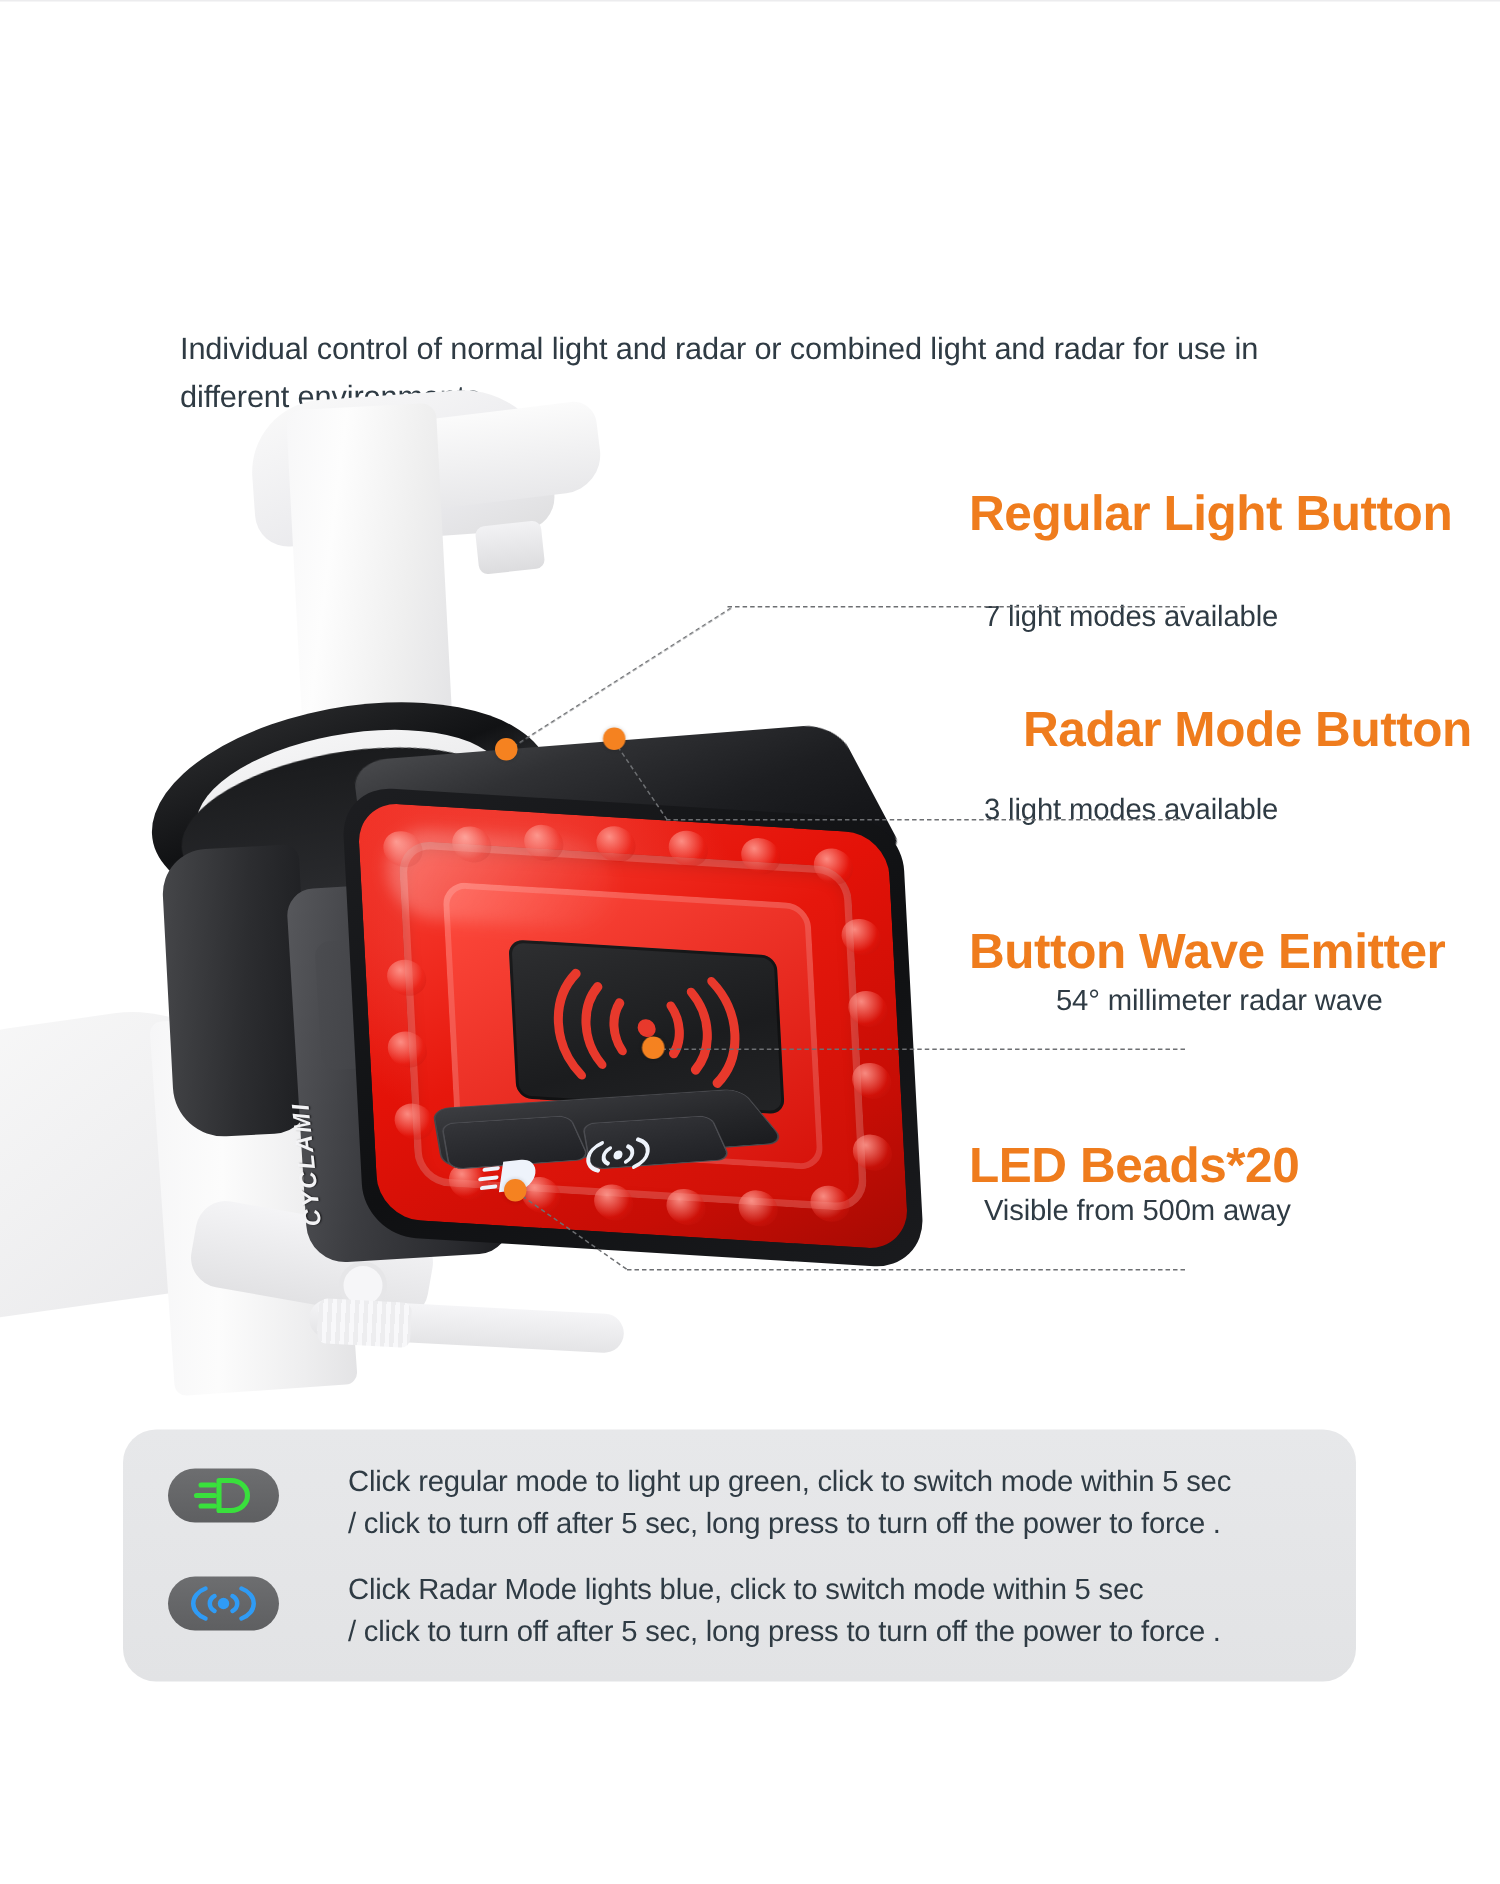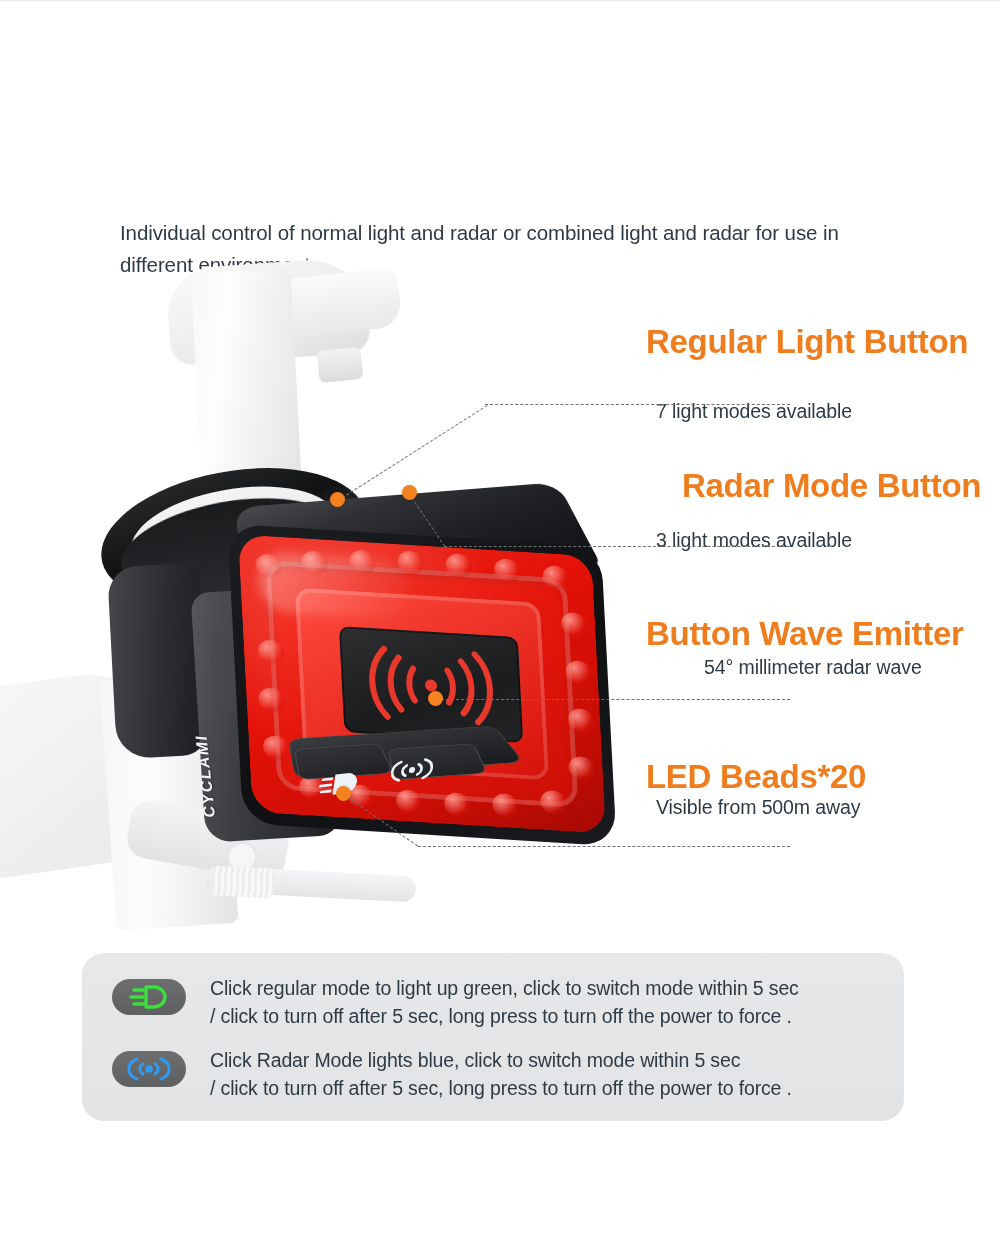--- a/index.html
+++ b/index.html
@@ -352,21 +352,21 @@
     width: 74px; height: 36px;
     border-radius: 18px;
     background: linear-gradient(180deg,#6d6e70,#5e5f61);
     display: flex;
     align-items: center;
     justify-content: center;
     flex: none;
     margin-top: 4px;
   }
   .legend-text {
-    margin-left: 24px;
+    margin-left: 46px;
     font-size: 19.5px;
     color: #2f3b44;
     line-height: 1.42;
     letter-spacing: -0.15px;
     white-space: pre-line;
   }
 </style>
 </head>
 <body>
 

